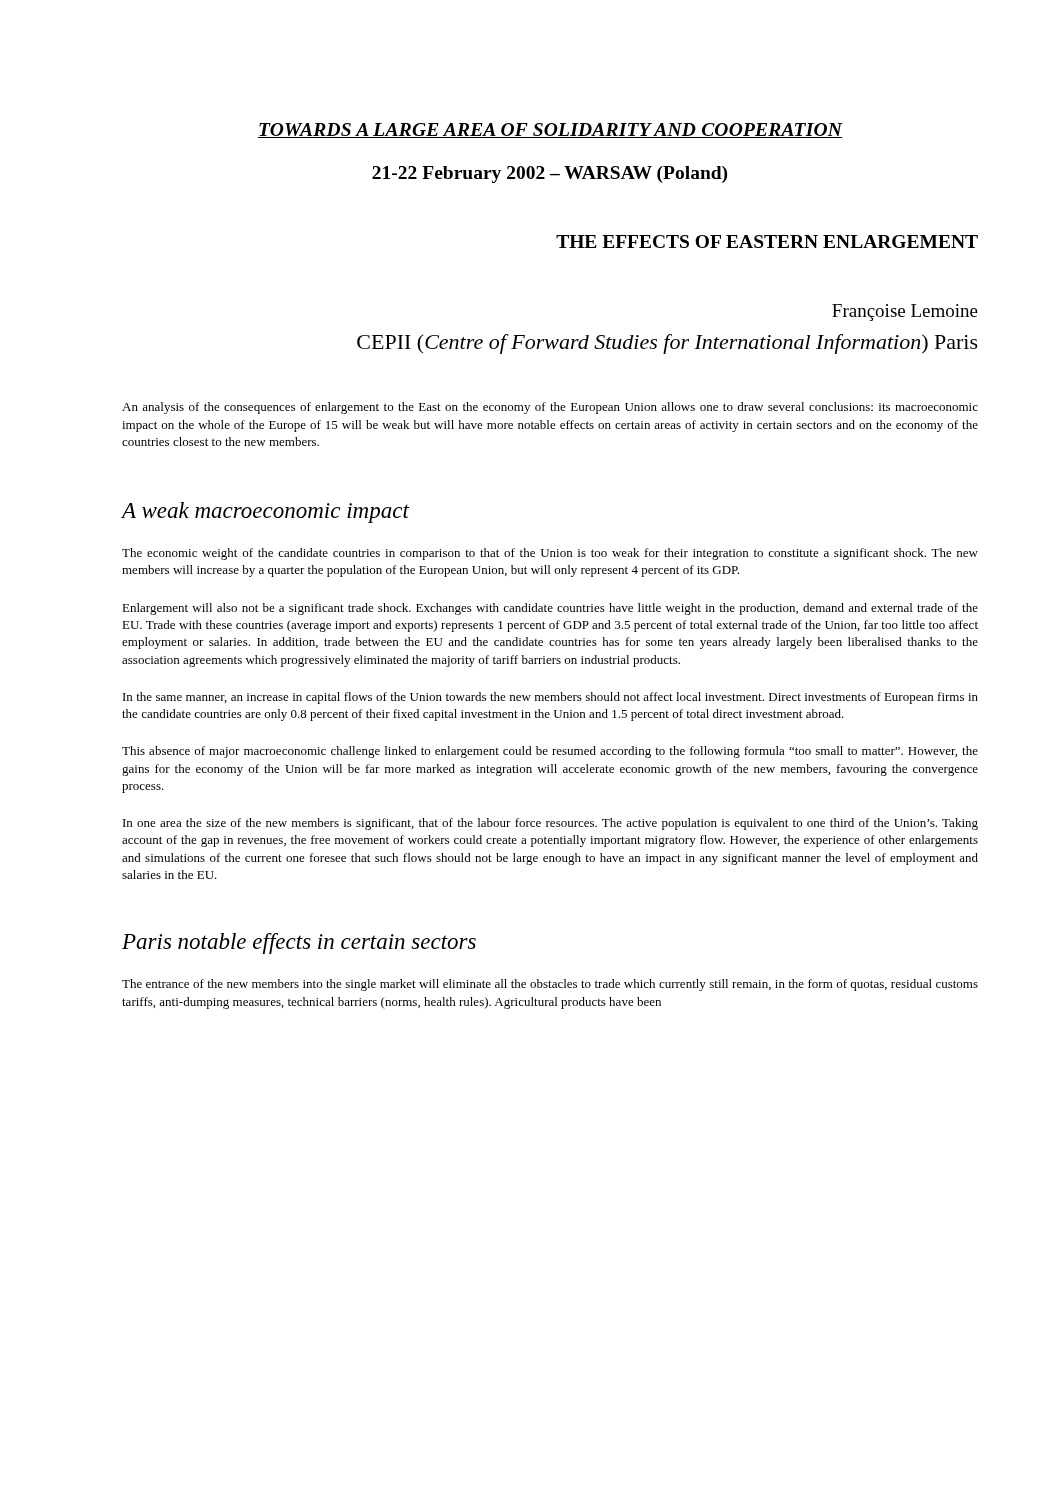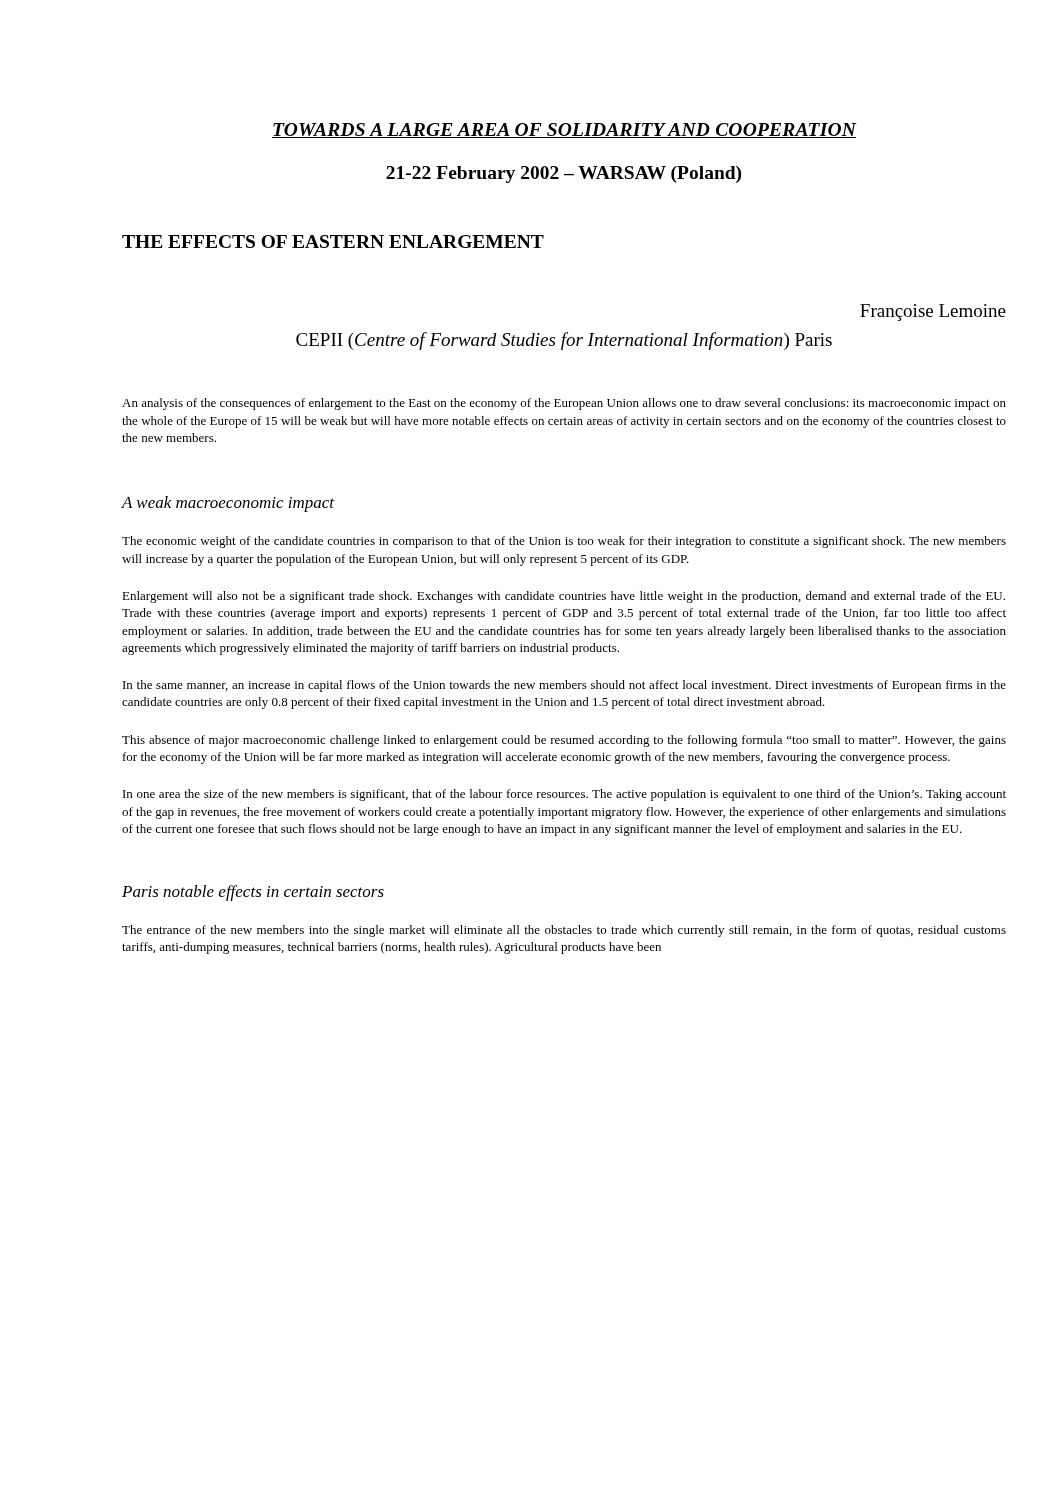--- a/index.html
+++ b/index.html
@@ -11,72 +11,72 @@
     font-family: "Liberation Serif", serif;
     color: #000000;
   }
   .page {
     width: 1058px;
     height: 1133px;
     margin: 0 auto;
     background: #ffffff;
     position: relative;
     box-sizing: border-box;
-    padding: 118px 52px 40px 122px;
+    padding: 118px 80px 40px 122px;
   }
   .conf-title {
     text-align: center;
     font-weight: bold;
     font-style: italic;
     text-decoration: underline;
     font-size: 19.5px;
     letter-spacing: 0.2px;
     margin: 0 0 20px 0;
     line-height: 1.2;
   }
   .conf-sub {
     text-align: center;
     font-weight: bold;
     font-size: 19.5px;
     margin: 0 0 44px 0;
     line-height: 1.2;
   }
   .doc-title {
-    text-align: left;
+    text-align: right;
     font-weight: bold;
     font-size: 19.5px;
     line-height: 1.35;
     margin: 0 0 44px 0;
   }
   .author {
     text-align: right;
     font-size: 19px;
     margin: 0 0 4px 0;
     line-height: 1.3;
   }
   .affiliation {
-    text-align: center;
-    font-size: 19px;
+    text-align: right;
+    font-size: 22px;
     margin: 0 0 42px 0;
     line-height: 1.3;
   }
   .affiliation .ital {
     font-style: italic;
   }
   p.body-par {
     font-size: 13px;
     line-height: 1.33;
     text-align: justify;
     margin: 0 0 20px 0;
   }
   p.abstract {
     margin-bottom: 46px;
   }
   h2.section {
-    font-size: 17px;
+    font-size: 23px;
     font-style: italic;
     font-weight: normal;
     text-align: left;
     margin: 0 0 18px 0;
     line-height: 1.3;
   }
   h2.section.spaced-top {
     margin-top: 44px;
   }
   .last-par {
@@ -99,21 +99,21 @@
   <div class="author">Françoise Lemoine</div>
 
   <div class="affiliation">
     <span>CEPII (</span><span class="ital">Centre of Forward Studies for International Information</span><span>) Paris</span>
   </div>
 
   <p class="body-par abstract">An analysis of the consequences of enlargement to the East on the economy of the European Union allows one to draw several conclusions: its macroeconomic impact on the whole of the Europe of 15 will be weak but will have more notable effects on certain areas of activity in certain sectors and on the economy of the countries closest to the new members.</p>
 
   <h2 class="section">A weak macroeconomic impact</h2>
 
-  <p class="body-par">The economic weight of the candidate countries in comparison to that of the Union is too weak for their integration to constitute a significant shock.  The new members will increase by a quarter the population of the European Union, but will only represent 5 percent of its GDP.</p>
+  <p class="body-par">The economic weight of the candidate countries in comparison to that of the Union is too weak for their integration to constitute a significant shock.  The new members will increase by a quarter the population of the European Union, but will only represent 4 percent of its GDP.</p>
   <p class="body-par">Enlargement will also not be a significant trade shock.  Exchanges with candidate countries have little weight in the production, demand and external trade of the EU.  Trade with these countries (average import and exports) represents 1 percent of GDP and 3.5 percent of total external trade of the Union, far too little too affect employment or salaries.  In addition, trade between the EU and the candidate countries has for some ten years already largely been liberalised thanks to the association agreements which progressively eliminated the majority of tariff barriers on industrial products.</p>
   <p class="body-par">In the same manner, an increase in capital flows of the Union towards the new members should not affect local investment.  Direct investments of European firms in the candidate countries are only 0.8 percent of their fixed capital investment in the Union and 1.5 percent of total direct investment abroad.</p>
   <p class="body-par">This absence of major macroeconomic challenge linked to enlargement could be resumed according to the following formula “too small to matter”.  However, the gains for the economy of the Union will be far more marked as integration will accelerate economic growth of the new members, favouring the convergence process.</p>
   <p class="body-par">In one area the size of the new members is significant, that of the labour force resources.  The active population is equivalent to one third of the Union’s.  Taking account of the gap in revenues, the free movement of workers could create a potentially important migratory flow.  However, the experience of other enlargements and simulations of the current one foresee that such flows should not be large enough to have an impact in any significant manner the level of employment and salaries in the EU.</p>
 
   <h2 class="section spaced-top">Paris notable effects in certain sectors</h2>
 
   <p class="body-par last-par">The entrance of the new members into the single market will eliminate all the obstacles to trade which currently still remain, in the form of quotas, residual customs tariffs, anti-dumping measures, technical barriers (norms, health rules).  Agricultural products have been</p>
 
 </div>

